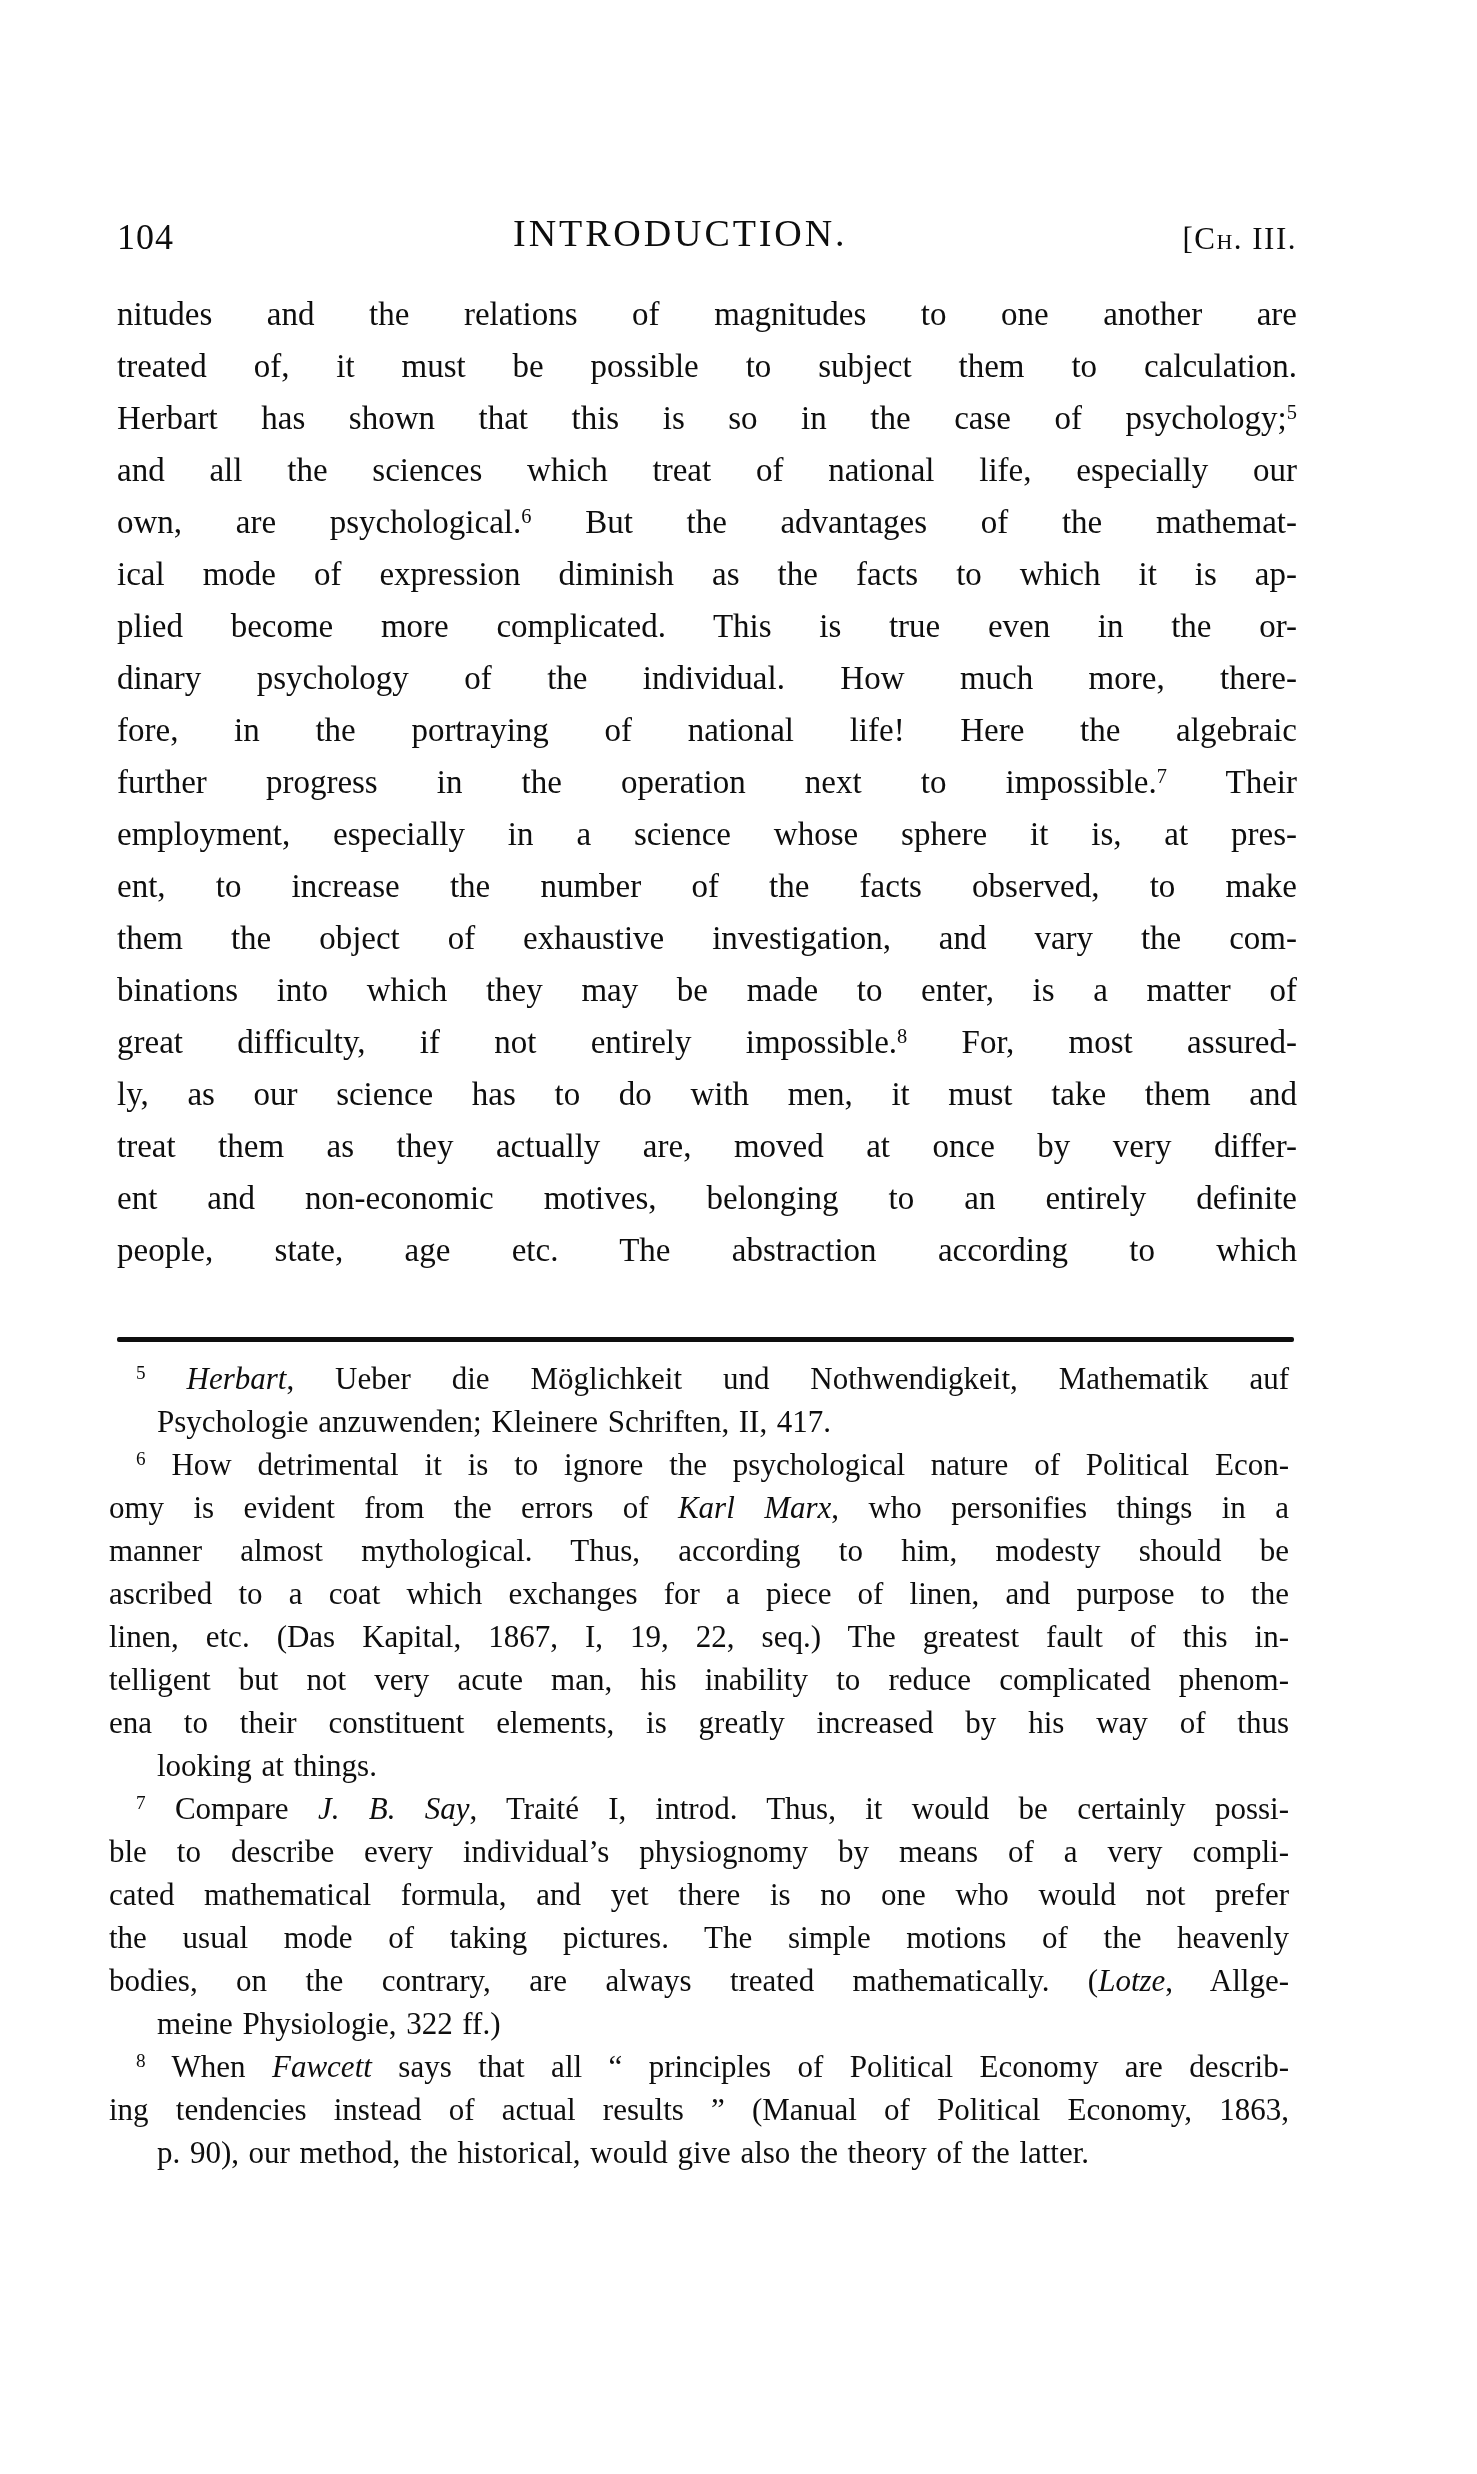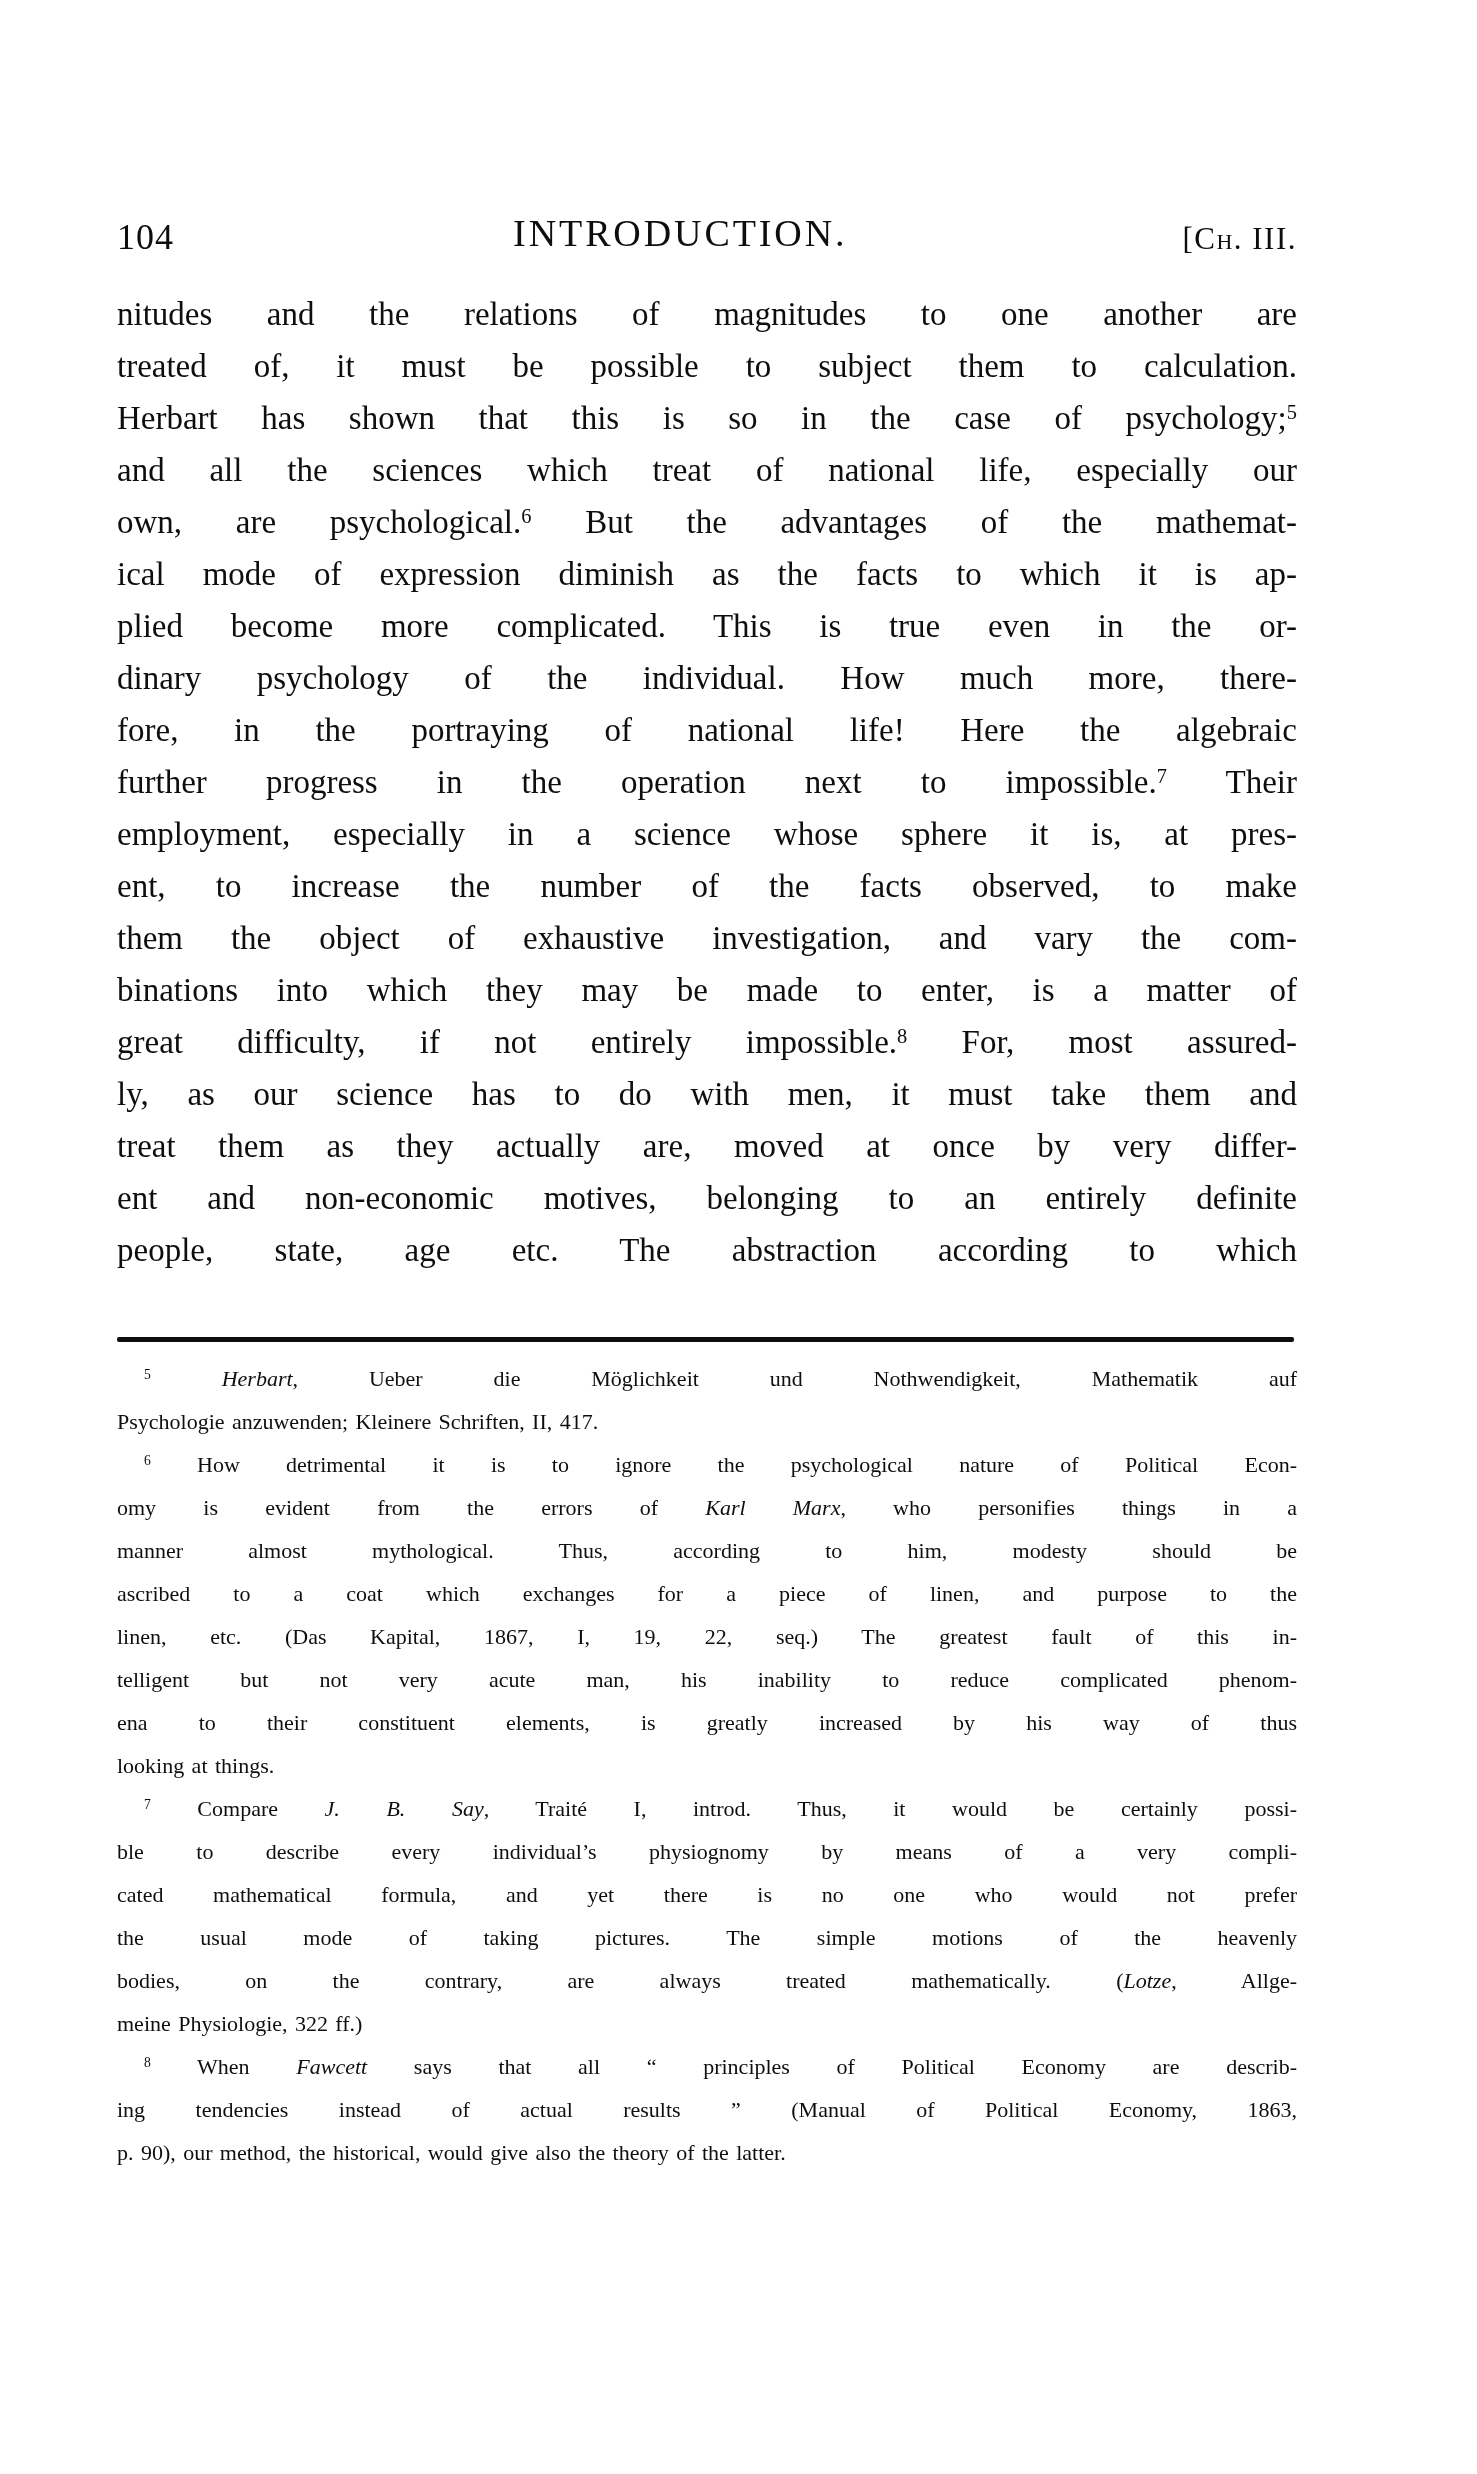--- a/index.html
+++ b/index.html
@@ -77,33 +77,33 @@
     left: 117px;
     top: 1337px;
     width: 1177px;
     height: 4.9px;
     background: #0e0e0e;
     border-radius: 1.9px;
   }
   
   .footnotes {
     position: absolute;
-    left: 117px;
+    left: 109px;
     top: 1357px;
     width: 1180px;
-    font-size: 22px;
+    font-size: 31px;
     line-height: 43px;
     word-spacing: 1.9px;
   }
   .fline {
     text-align: justify;
     text-align-last: justify;
   }
   .fline.first { text-indent: 27px; }
-  .fline.last  { text-align-last: left; }
+  .fline.last  { text-align-last: left; margin-left: 48px; }
   i { font-style: italic; }
 </style>
 </head>
 <body>
 
 <div class="page">
 
   <div class="running-head">
     <span class="page-number">104</span>
     <span class="running-title">INTRODUCTION.</span>

